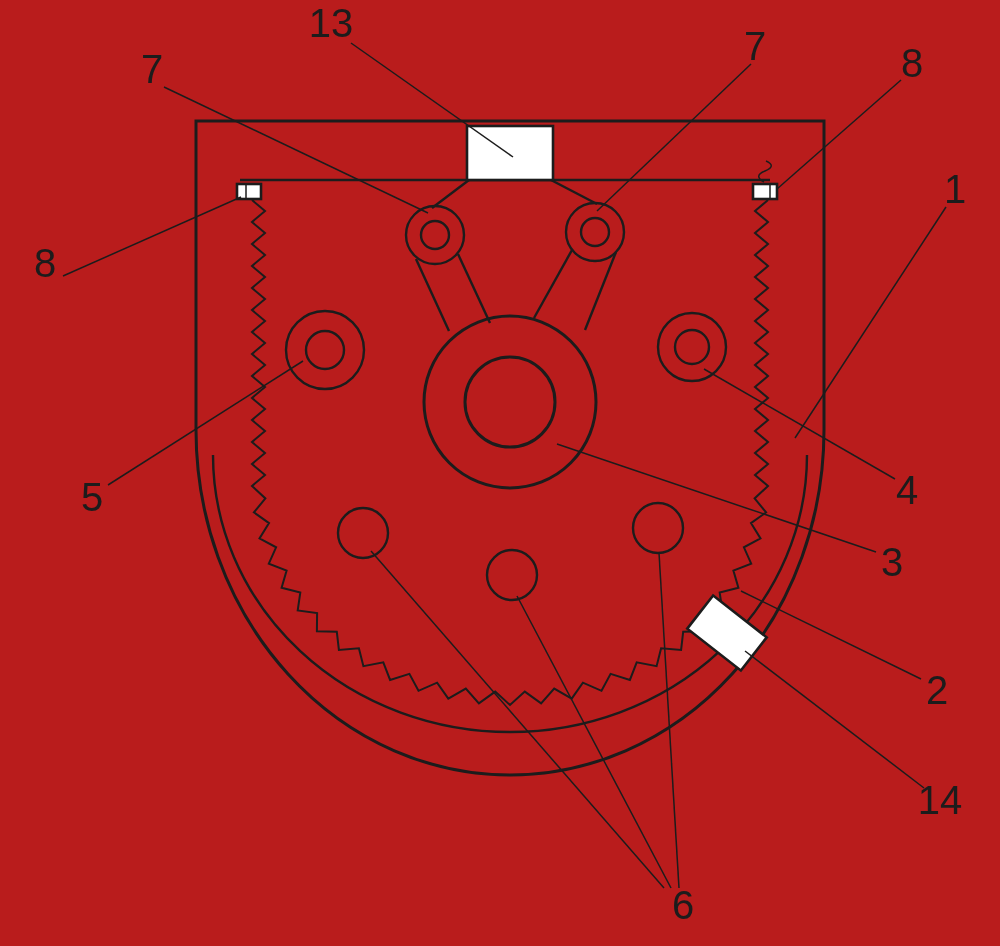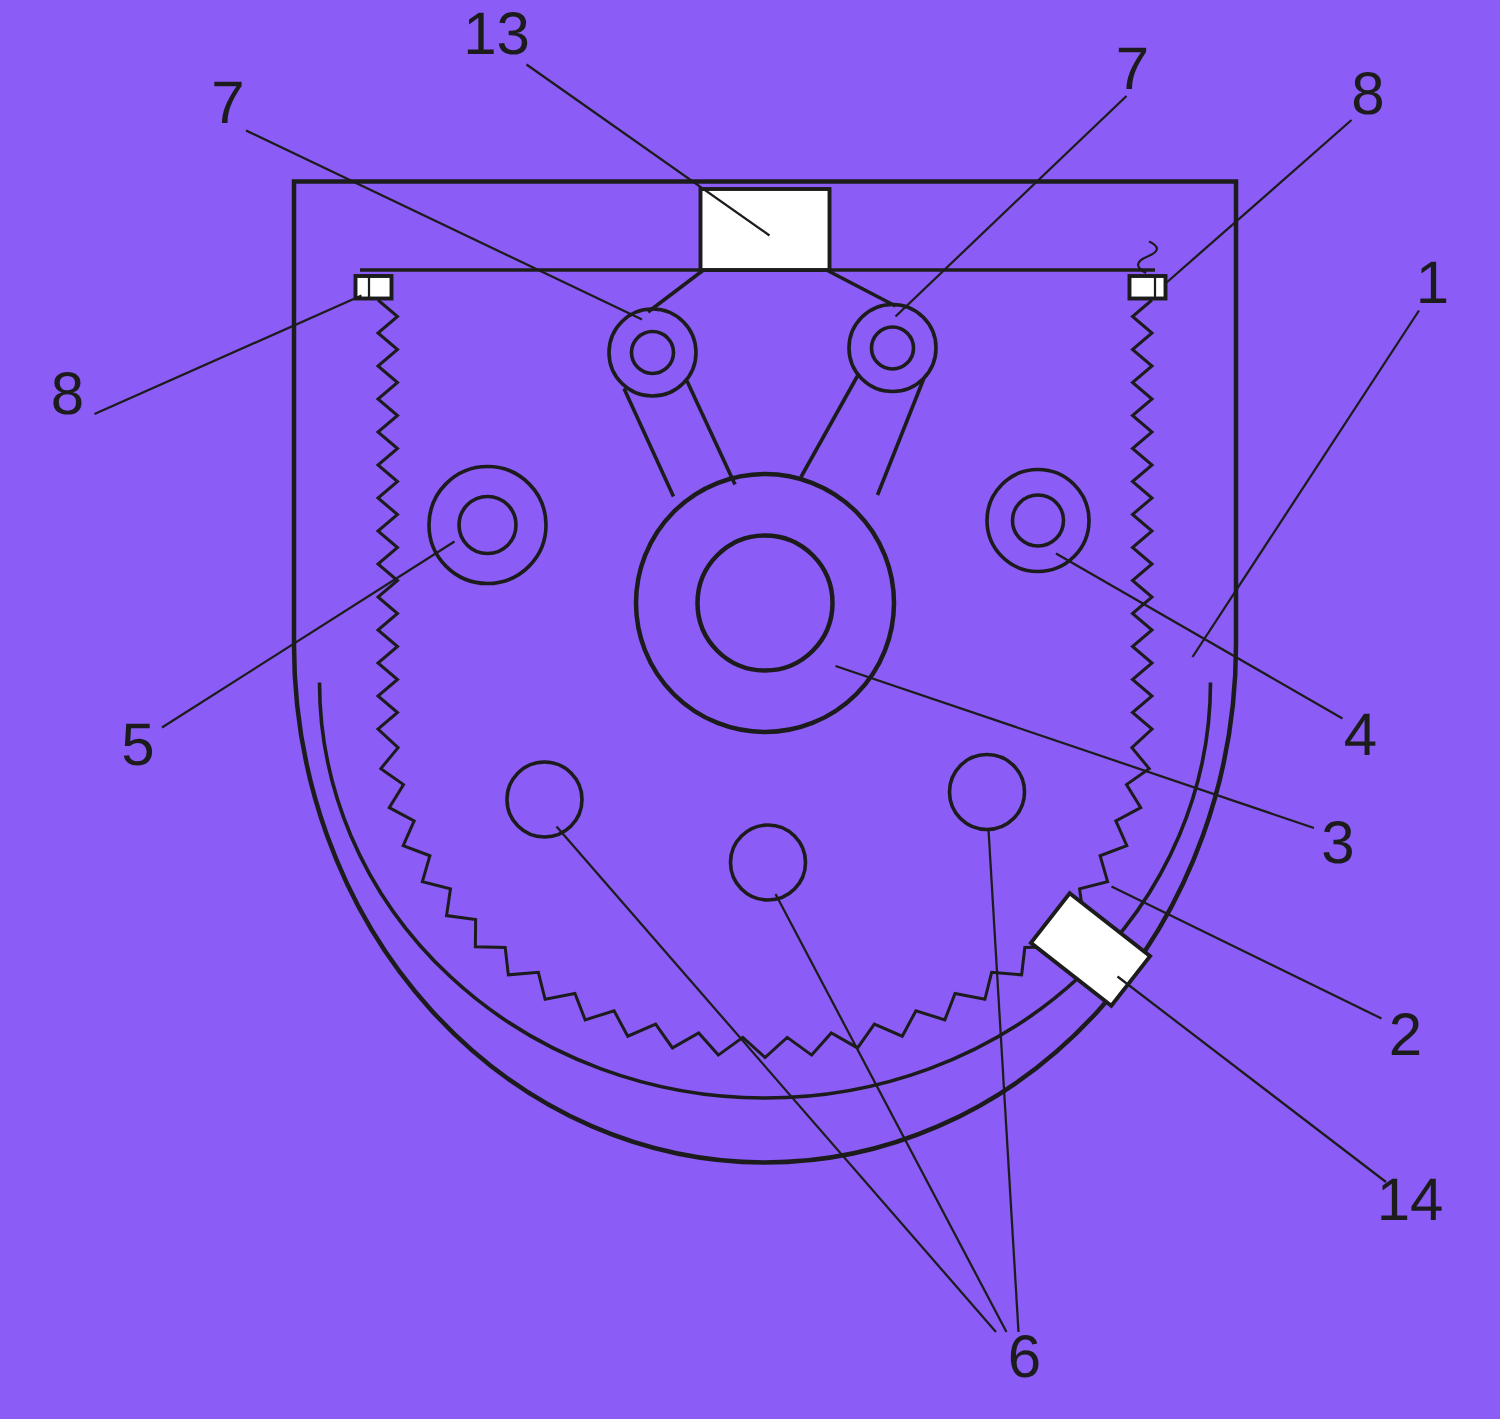--- a/index.html
+++ b/index.html
@@ -1,19 +1,19 @@
 <!DOCTYPE html>
 <html><head>
 <meta charset="utf-8">
 <style>
   html,body{margin:0;padding:0;background:#ffffff;}
   .stage{
     position:relative;
     width:1000px;height:946px;
-    background:#8b5cf6;
+    background:#b91c1c;
     font-family:"Liberation Sans", sans-serif;
     overflow:hidden;
   }
   svg{display:block;}
   .lbl{
     font-family:"Liberation Sans", sans-serif;
     font-size:40px;
     fill:#1c1c1c;
   }
   .main{stroke:#1c1c1c;fill:none;stroke-width:3;stroke-linejoin:miter;}

